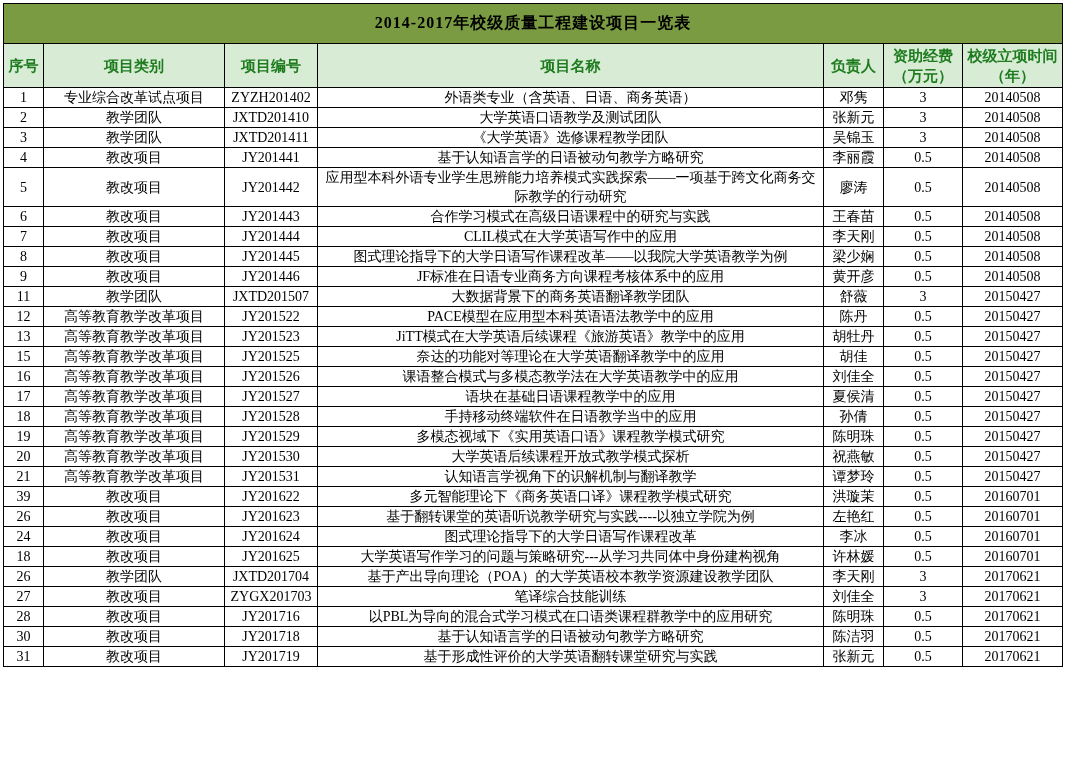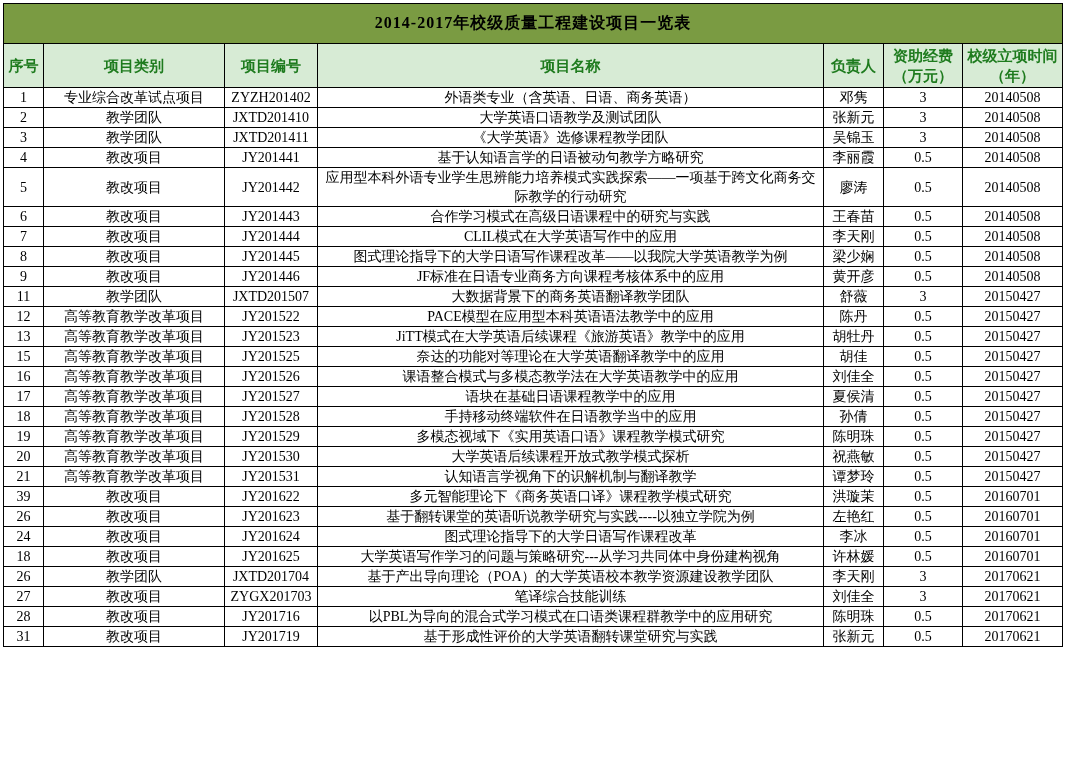--- a/index.html
+++ b/index.html
@@ -320,20 +320,29 @@
         <tr class="data-row">
     <td>28</td>
     <td>教改项目</td>
     <td>JY201716</td>
     <td>以PBL为导向的混合式学习模式在口语类课程群教学中的应用研究</td>
     <td>陈明珠</td>
     <td>0.5</td>
     <td>20170621</td>
   </tr>
         <tr class="data-row">
+    <td>30</td>
+    <td>教改项目</td>
+    <td>JY201718</td>
+    <td>基于认知语言学的日语被动句教学方略研究</td>
+    <td>陈洁羽</td>
+    <td>0.5</td>
+    <td>20170621</td>
+  </tr>
+        <tr class="data-row">
     <td>31</td>
     <td>教改项目</td>
     <td>JY201719</td>
     <td>基于形成性评价的大学英语翻转课堂研究与实践</td>
     <td>张新元</td>
     <td>0.5</td>
     <td>20170621</td>
   </tr>
       </tbody>
   </table>

